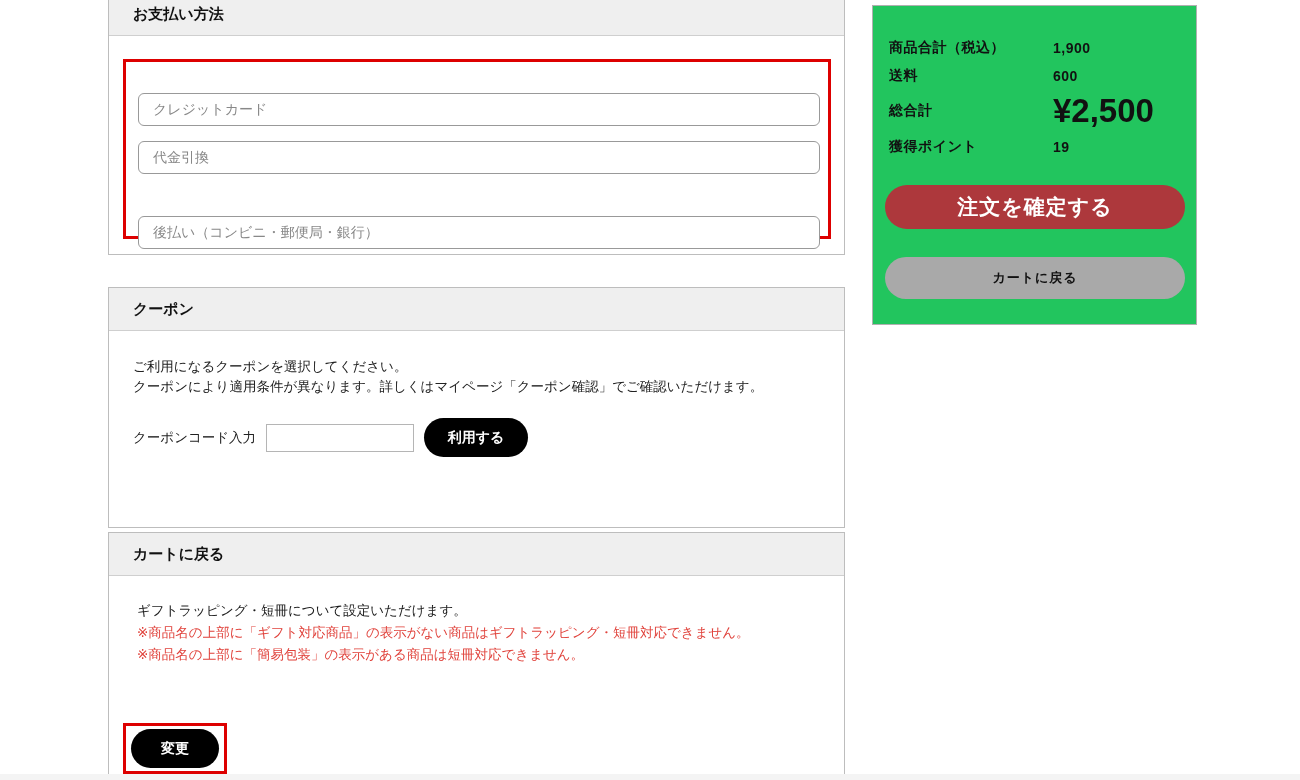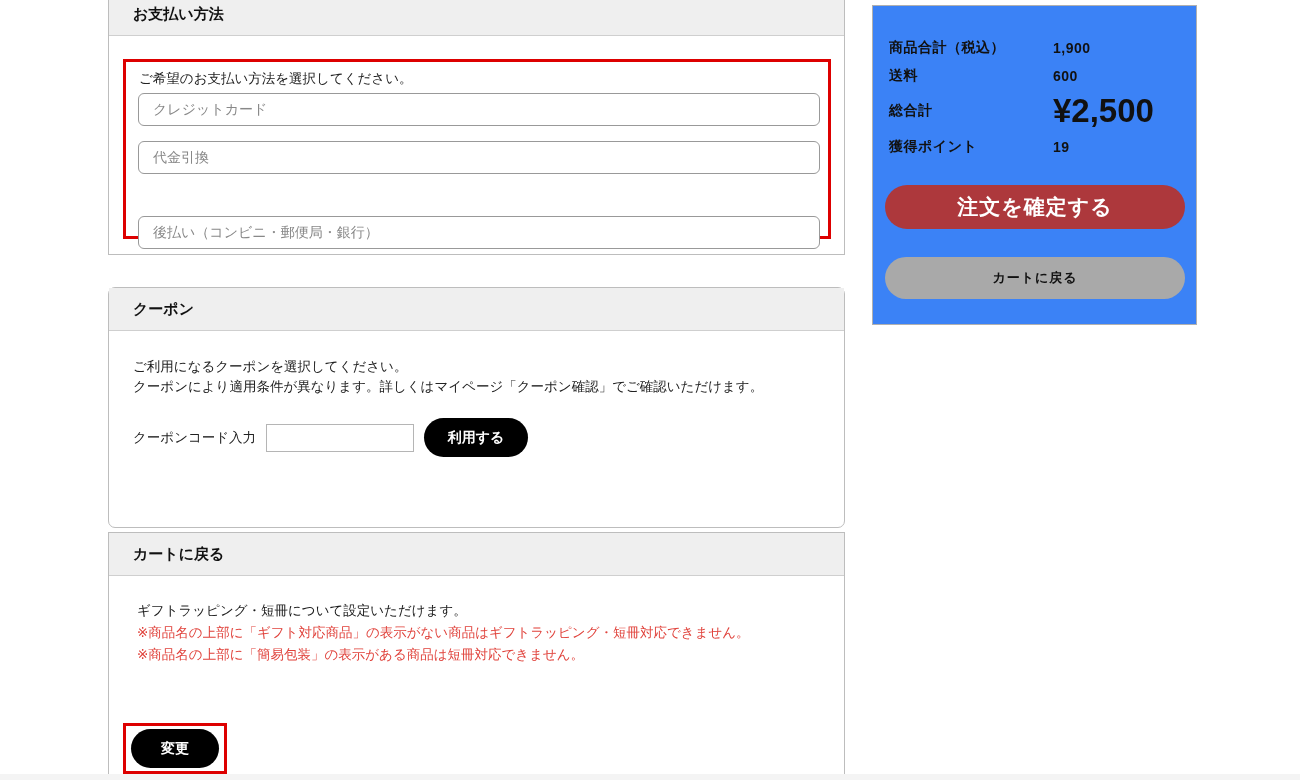--- a/index.html
+++ b/index.html
@@ -53,21 +53,21 @@
     display: flex; align-items: center;
     padding-left: 14px;
     font-size: 14px; color: #888;
     cursor: pointer;
   }
   #payment-option-0 { top: 31px; }
   #payment-option-1 { top: 79px; }
   #payment-option-2 { top: 128px; margin-top: 26px; }
 
   
-  #coupon-section { top: 287px; height: 241px; border-radius: 7px; }
+  #coupon-section { top: 287px; height: 241px; }
   .coupon-desc {
     position: absolute; left: 24px; top: 26px;
     font-size: 13.5px; line-height: 20px; color: #222;
   }
   .coupon-row {
     position: absolute; left: 24px; top: 87px;
     height: 39px;
     display: flex; align-items: center;
   }
   .coupon-label { font-size: 13.5px; color: #222; }
@@ -114,21 +114,21 @@
     cursor: pointer;
     font-family: inherit;
   }
 
   
   #order-summary {
     position: absolute;
     left: 872px; top: 5px;
     width: 325px; height: 320px;
     border: 1px solid #b0b0b0;
-    background: #3b82f6;
+    background: #22c55e;
   }
   .summary-row {
     position: absolute;
     left: 16px; right: 16px;
     display: flex; align-items: center;
     font-size: 14px; font-weight: bold; color: #111;
   }
   .summary-row .s-label { width: 164px; letter-spacing: 0.5px; }
   .summary-row .s-value { letter-spacing: 0.5px; }
   #summary-row-0 { top: 33px; }
@@ -177,21 +177,20 @@
 </style>
 </head>
 <body>
 
 <div class="section" id="payment-section">
   <div class="sec-header">
     <span>お支払い方法</span>
   </div>
   <div class="sec-body">
     <div class="highlight-box" id="payment-highlight">
-      <div class="payment-instruction">ご希望のお支払い方法を選択してください。</div>
       <div class="payment-option" id="payment-option-0">
         <span>クレジットカード</span>
       </div>
       <div class="payment-option" id="payment-option-1">
         <span>代金引換</span>
       </div>
       <div class="payment-option" id="payment-option-2">
         <span>後払い（コンビニ・郵便局・銀行）</span>
       </div>
     </div>

